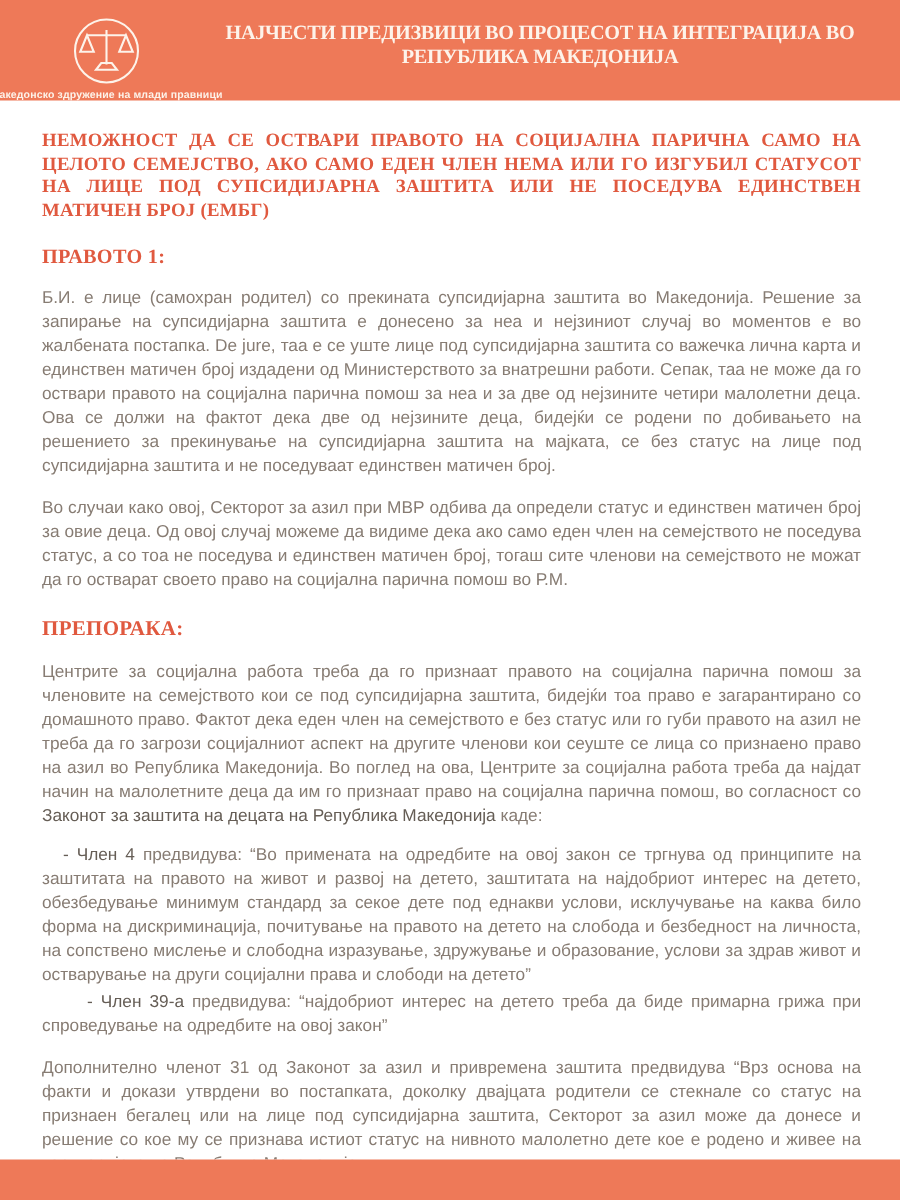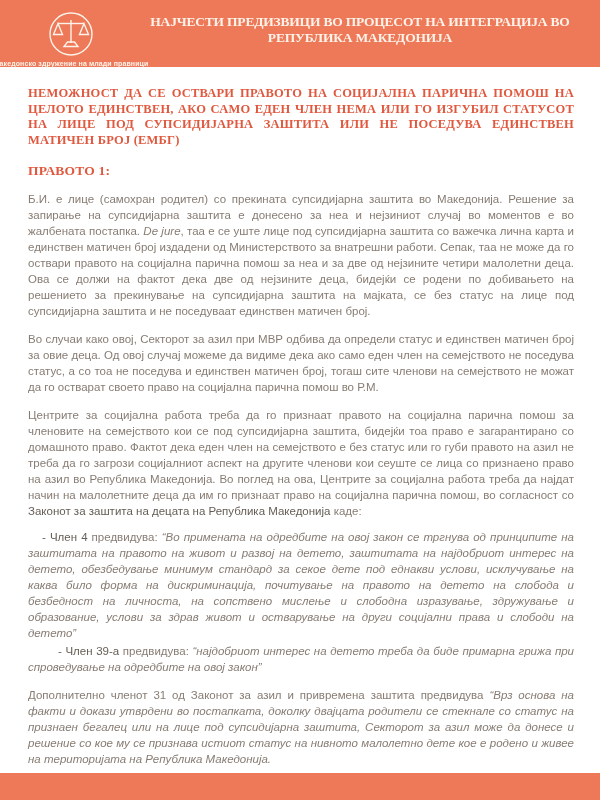--- a/index.html
+++ b/index.html
@@ -52,21 +52,21 @@
     margin-top:15px; letter-spacing:0.2px;
   }
   .section-heading.recommendation { margin-top:17px; font-size:14px; }
   p.body-par {
     margin-top:12px; text-align:justify;
   }
   p.body-par.tight { margin-top:2px; }
   p.indent-1 { text-indent:14px; margin-top:10px; }
   p.indent-2 { text-indent:30px; margin-top:2px; }
   .b { font-weight:normal; color:#655D55; }
-  .i { font-style:italic; }
+  .i { }
   
   .footer {
     flex:0 0 27px; height:27px;
     background:#EE7958;
   }
 </style>
 </head>
 <body>
 
 <div class="header">
@@ -80,28 +80,29 @@
         <path d="M37 13.5 L32.5 24.5 L41.5 24.5 Z"></path>
         <path d="M17 36.5 L31 36.5 L27.5 32 L20.5 32 Z"></path>
       </svg>
     </span>
     <div class="org-name">Македонско здружение на млади правници</div>
   </div>
   <div class="banner-title">НАЈЧЕСТИ ПРЕДИЗВИЦИ ВО ПРОЦЕСОТ НА ИНТЕГРАЦИЈА ВО РЕПУБЛИКА МАКЕДОНИЈА</div>
 </div>
 
 <div class="main">
-  <div class="doc-title">НЕМОЖНОСТ ДА СЕ ОСТВАРИ ПРАВОТО НА СОЦИЈАЛНА ПАРИЧНА ПОМОШ НА ЦЕЛОТО ЕДИНСТВЕН, АКО САМО ЕДЕН ЧЛЕН НЕМА ИЛИ ГО ИЗГУБИЛ СТАТУСОТ НА ЛИЦЕ ПОД СУПСИДИЈАРНА ЗАШТИТА ИЛИ НЕ ПОСЕДУВА ЕДИНСТВЕН МАТИЧЕН БРОЈ (ЕМБГ)</div>
+  <div class="doc-title">НЕМОЖНОСТ ДА СЕ ОСТВАРИ ПРАВОТО НА СОЦИЈАЛНА ПАРИЧНА САМО НА ЦЕЛОТО СЕМЕЈСТВО, АКО САМО ЕДЕН ЧЛЕН НЕМА ИЛИ ГО ИЗГУБИЛ СТАТУСОТ НА ЛИЦЕ ПОД СУПСИДИЈАРНА ЗАШТИТА ИЛИ НЕ ПОСЕДУВА ЕДИНСТВЕН МАТИЧЕН БРОЈ (ЕМБГ)</div>
 
   <div class="section-heading">ПРАВОТО 1:</div>
 
   <p class="body-par"><span>Б.И. е лице (самохран родител) со прекината супсидијарна заштита во Македонија. Решение за запирање на супсидијарна заштита е донесено за неа и нејзиниот случај во моментов е во жалбената постапка. </span><span class="i">De jure</span><span>, таа е се уште лице под супсидијарна заштита со важечка лична карта и единствен матичен број издадени од Министерството за внатрешни работи. Сепак, таа не може да го оствари правото на социјална парична помош за неа и за две од нејзините четири малолетни деца. Ова се должи на фактот дека две од нејзините деца, бидејќи се родени по добивањето на решението за прекинување на супсидијарна заштита на мајката, се без статус на лице под супсидијарна заштита и не поседуваат единствен матичен број.</span></p>
 
   <p class="body-par"><span>Во случаи како овој, Секторот за азил при МВР одбива да определи статус и единствен матичен број за овие деца. Од овој случај можеме да видиме дека ако само еден член на семејството не поседува статус, а со тоа не поседува и единствен матичен број, тогаш сите членови на семејството не можат да го остварат своето право на социјална парична помош во Р.М.</span></p>
 
+  <div class="section-heading recommendation">ПРЕПОРАКА:</div>
 
   <p class="body-par"><span>Центрите за социјална работа треба да го признаат правото на социјална парична помош за членовите на семејството кои се под супсидијарна заштита, бидејќи тоа право е загарантирано со домашното право. Фактот дека еден член на семејството е без статус или го губи правото на азил не треба да го загрози социјалниот аспект на другите членови кои сеуште се лица со признаено право на азил во Република Македонија. Во поглед на ова, Центрите за социјална работа треба да најдат начин на малолетните деца да им го признаат право на социјална парична помош, во согласност со </span><span class="b">Законот за заштита на децата на Република Македонија</span><span> каде:</span></p>
 
   <p class="body-par indent-1"><span class="b">- Член 4</span><span> предвидува: </span><span class="i">“Во примената на одредбите на овој закон се тргнува од принципите на заштитата на правото на живот и развој на детето, заштитата на најдобриот интерес на детето, обезбедување минимум стандард за секое дете под еднакви услови, исклучување на каква било форма на дискриминација, почитување на правото на детето на слобода и безбедност на личноста, на сопствено мислење и слободна изразување, здружување и образование, услови за здрав живот и остварување на други социјални права и слободи на детето”</span></p>
 
   <p class="body-par indent-2 tight"><span class="b">- Член 39-а</span><span> предвидува: </span><span class="i">“најдобриот интерес на детето треба да биде примарна грижа при спроведување на одредбите на овој закон”</span></p>
 
   <p class="body-par"><span>Дополнително членот 31 од Законот за азил и привремена заштита предвидува </span><span class="i">“Врз основа на факти и докази утврдени во постапката, доколку двајцата родители се стекнале со статус на признаен бегалец или на лице под супсидијарна заштита, Секторот за азил може да донесе и решение со кое му се признава истиот статус на нивното малолетно дете кое е родено и живее на територијата на Република Македонија.</span></p>
 
 </div>

